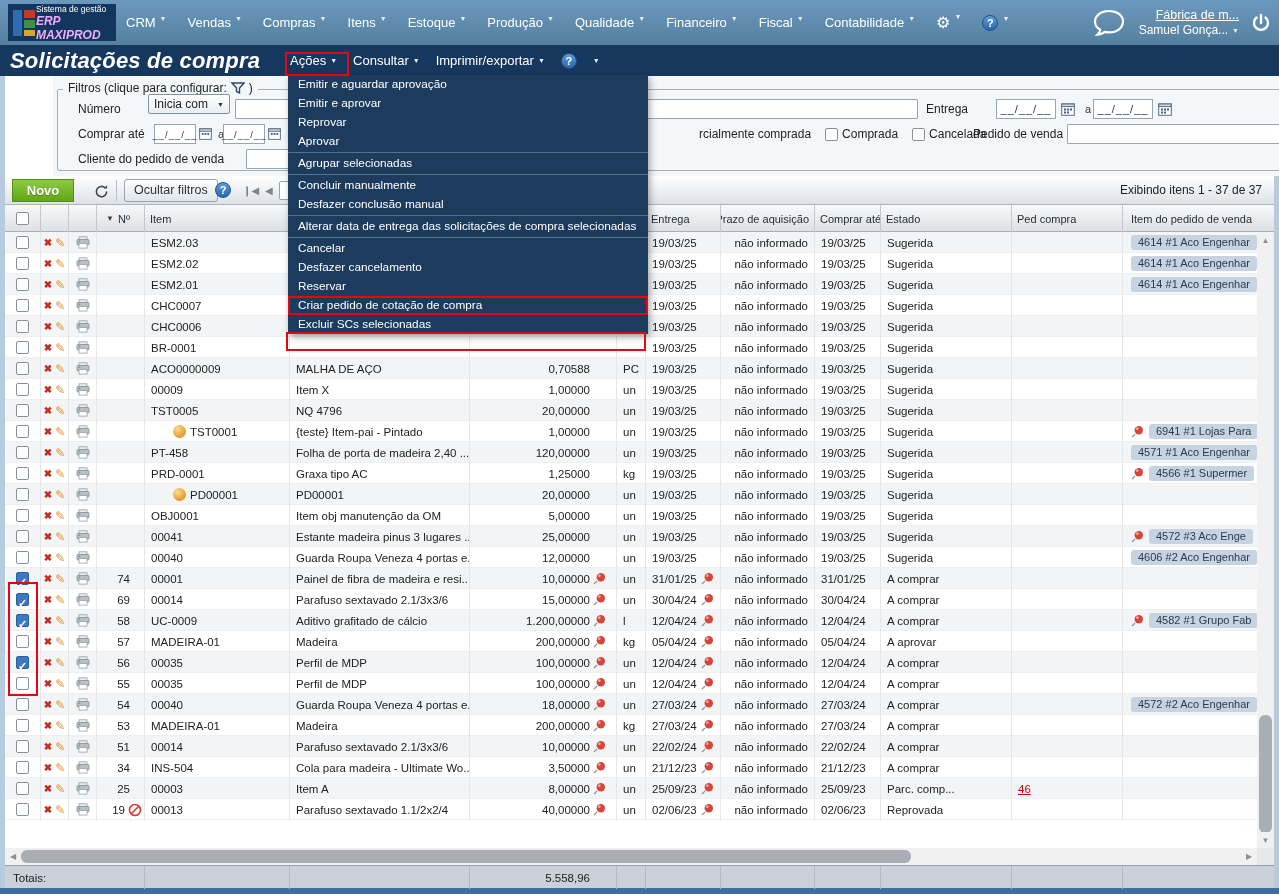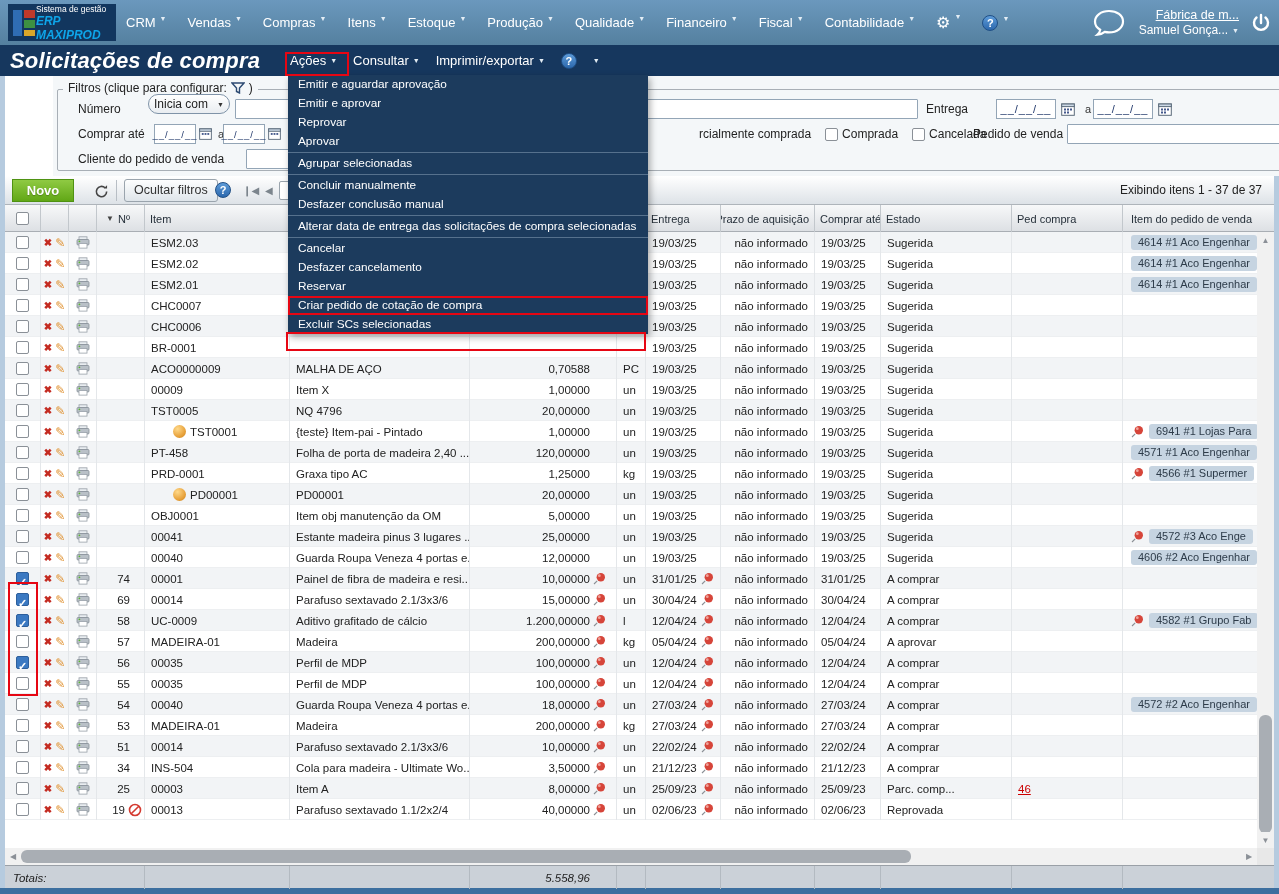--- a/index.html
+++ b/index.html
@@ -11,21 +11,21 @@
   .topbar { position:absolute; left:0; top:0; width:1279px; height:45px;
     background:linear-gradient(#6b98bd,#54809f); display:flex; align-items:center; }
   .logo { position:absolute; left:8px; top:4px; width:108px; height:37px; background:#12365e;
     display:flex; align-items:center; padding:3px 5px; }
   .logo-grid { width:22px; height:26px; position:relative; margin-right:5px; }
   .lg-b { position:absolute; left:0; top:0; width:9px; height:26px; background:#2f6db3; }
   .lg-r { position:absolute; left:11px; top:0; width:11px; height:8px; background:#c0392b; }
   .lg-g { position:absolute; left:11px; top:10px; width:11px; height:8px; background:#3d9142; }
   .lg-y { position:absolute; left:11px; top:20px; width:11px; height:6px; background:#d9a62a; }
   .brand-top { color:#fff; font-size:8.5px; display:block; }
-  .brand { color:#0ea5e9; font-size:12px; font-weight:bold; font-style:italic; display:block; }
+  .brand { color:#f0abfc; font-size:12px; font-weight:bold; font-style:italic; display:block; }
   .topmenus { position:absolute; left:126px; top:0; height:45px; display:flex; align-items:center; gap:21px; }
   .tmenu { color:#fff; font-size:13px; cursor:pointer; white-space:nowrap; display:flex; align-items:flex-start; gap:4px; }
   .caret { font-size:7px; color:#e3edf5; }
   .gear { color:#fff; font-size:16px; }
   .help-circle { display:inline-flex; width:16px; height:16px; border-radius:50%;
     background:linear-gradient(#5d9bd8,#2c68ad); color:#fff; font-size:11px; font-weight:bold;
     align-items:center; justify-content:center; border:1px solid #1f4f86; }
   .user-area { position:absolute; right:8px; top:0; height:45px; display:flex; align-items:center; gap:12px; }
   .user-texts { display:flex; flex-direction:column; align-items:flex-end; line-height:15px; }
   .company { color:#fff; font-size:12.5px; text-decoration:underline; }
@@ -111,21 +111,21 @@
   .vs-up{top:0;} .vs-down{bottom:0;}
   .vs-thumb { position:absolute; left:2px; top:483px; width:13px; height:118px; background:#a9aeb4; border-radius:6px; }
   .hscroll { position:absolute; left:5px; top:848px; width:1252px; height:17px; background:#f1f1f1; }
   .hs-btn { position:absolute; top:0; width:16px; height:17px; color:#8b9097; font-size:8px; display:flex; align-items:center; justify-content:center; }
   .hs-left{left:0;} .hs-right{right:0;}
   .hs-thumb { position:absolute; left:16px; top:2px; width:890px; height:13px; background:#a9aeb4; border-radius:6px; }
   .corner { position:absolute; left:1257px; top:848px; width:17px; height:17px; background:#e8e8e8; }
 
   
   .totals { position:absolute; left:5px; top:865px; width:1269px; height:23px; background:#cbd1d8;
-    border-top:1px solid #9aa0a7; display:flex;font-style:italic; }
+    border-top:1px solid #9aa0a7; display:flex; }
   .totcell { height:23px; border-right:1px solid #b3bac1; font-size:11.5px; color:#222;
     display:flex; align-items:center; padding:0 8px; }
   .totcell.qty { justify-content:flex-end; padding-right:26px; }
 
   
   .dropdown { position:absolute; left:288px; top:75px; width:360px; background:#1c3b5d; z-index:40;
     box-shadow:2px 3px 7px rgba(0,0,0,.35); }
   .mi { height:19px; line-height:19px; color:#fff; font-size:11.8px; padding:0 10px; white-space:nowrap; overflow:hidden; cursor:pointer; }
   .msep { height:1px; background:#56718d; margin:1px 0; }
   .mi.hl { box-shadow:inset 0 0 0 2px #e60613; }
@@ -259,21 +259,21 @@
           <svg width="14" height="12" viewBox="0 0 14 12">
             <path d="M1 1h12L8.5 6v5L5.5 9.5V6z" fill="none" stroke="#2c4a72" stroke-width="1.4"></path>
           </svg>
         </span>
       <span>)</span>
     </div>
 
     <div class="frow" style="top:23px; left:25px;">
         <span class="flabel">Número</span>
       </div>
-    <div class="fselect" style="position:absolute; left:95px; top:18px; width:82px;border-radius:10px;">
+    <div class="fselect" style="position:absolute; left:95px; top:18px; width:82px;">
       <span>Inicia com</span>
         <span class="caret" style="color:#333;">▼</span>
     </div>
     <div class="finput" style="position:absolute; left:182px; top:23px; width:683px;"></div>
     <div class="frow" style="top:23px; left:873px;">
         <span class="flabel">Entrega</span>
       </div>
     <div class="datebox dateph" style="position:absolute; left:943px; top:23px; width:60px;">__/__/__</div>
     <span class="icon" style="position:absolute; left:1008px; top:26px;">
         <svg width="14" height="14" viewBox="0 0 14 14">

